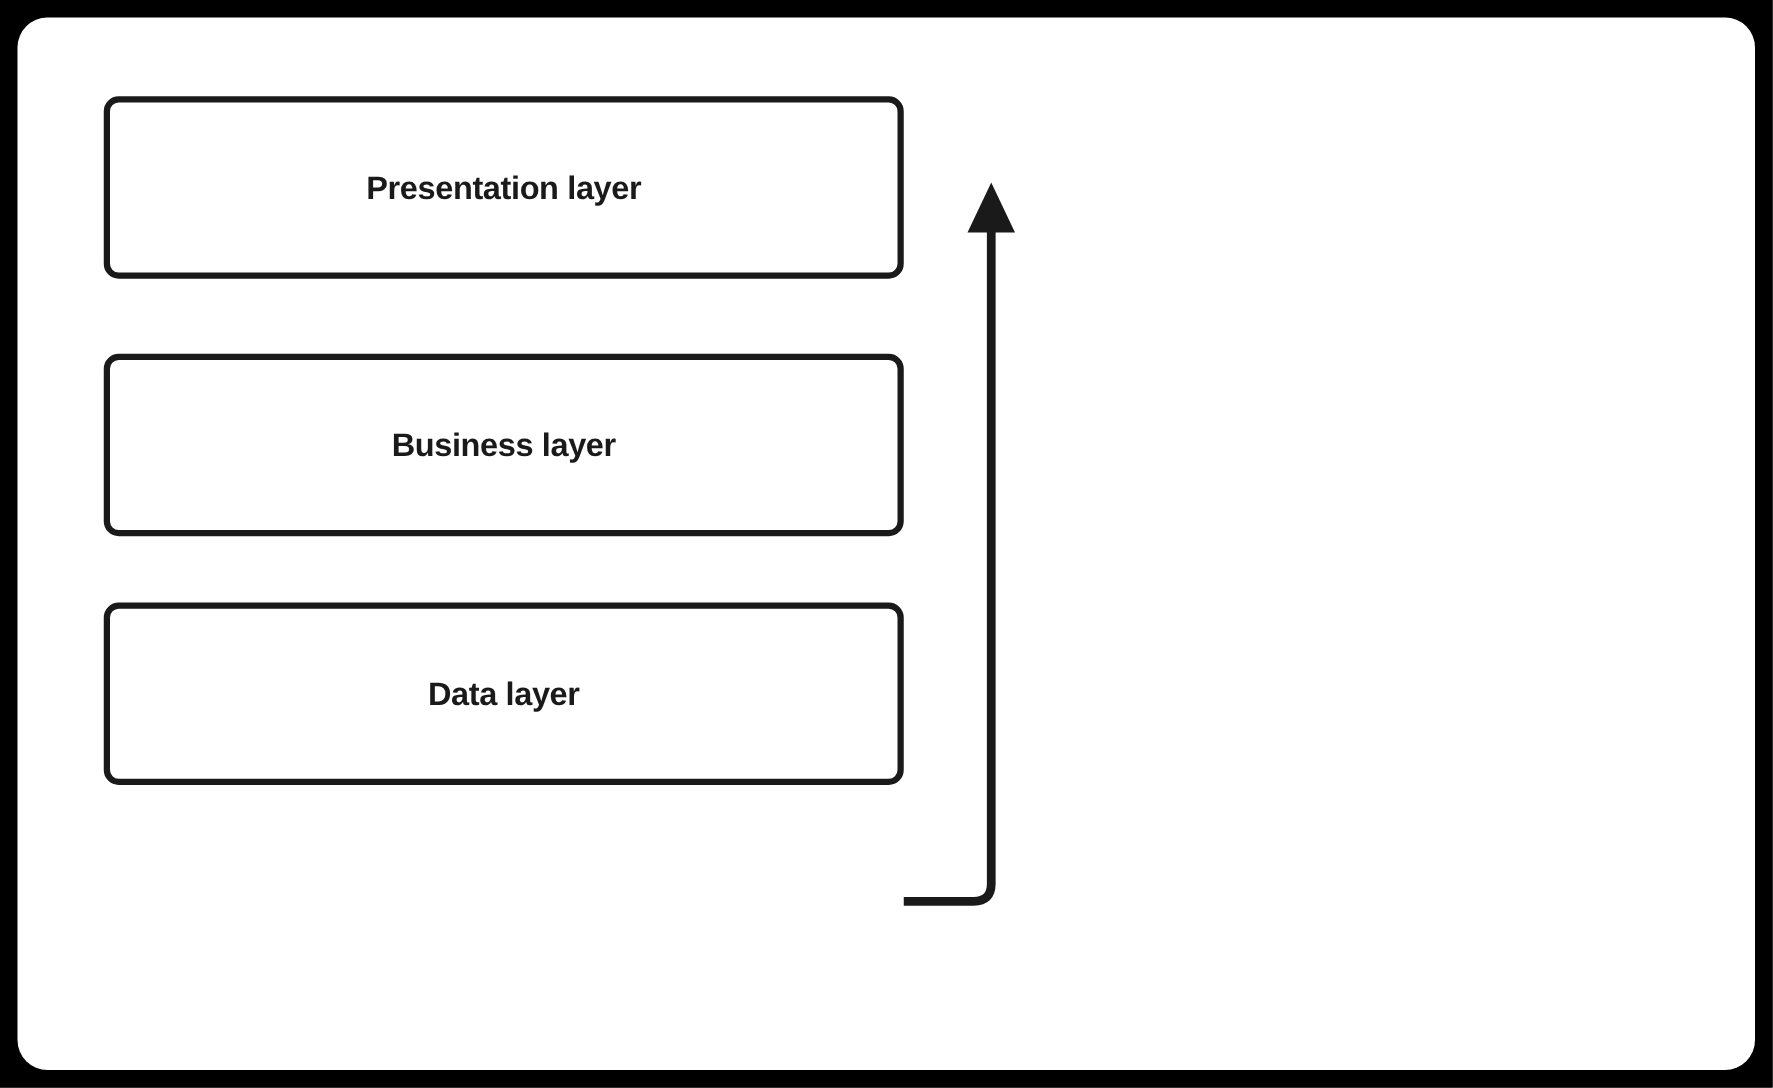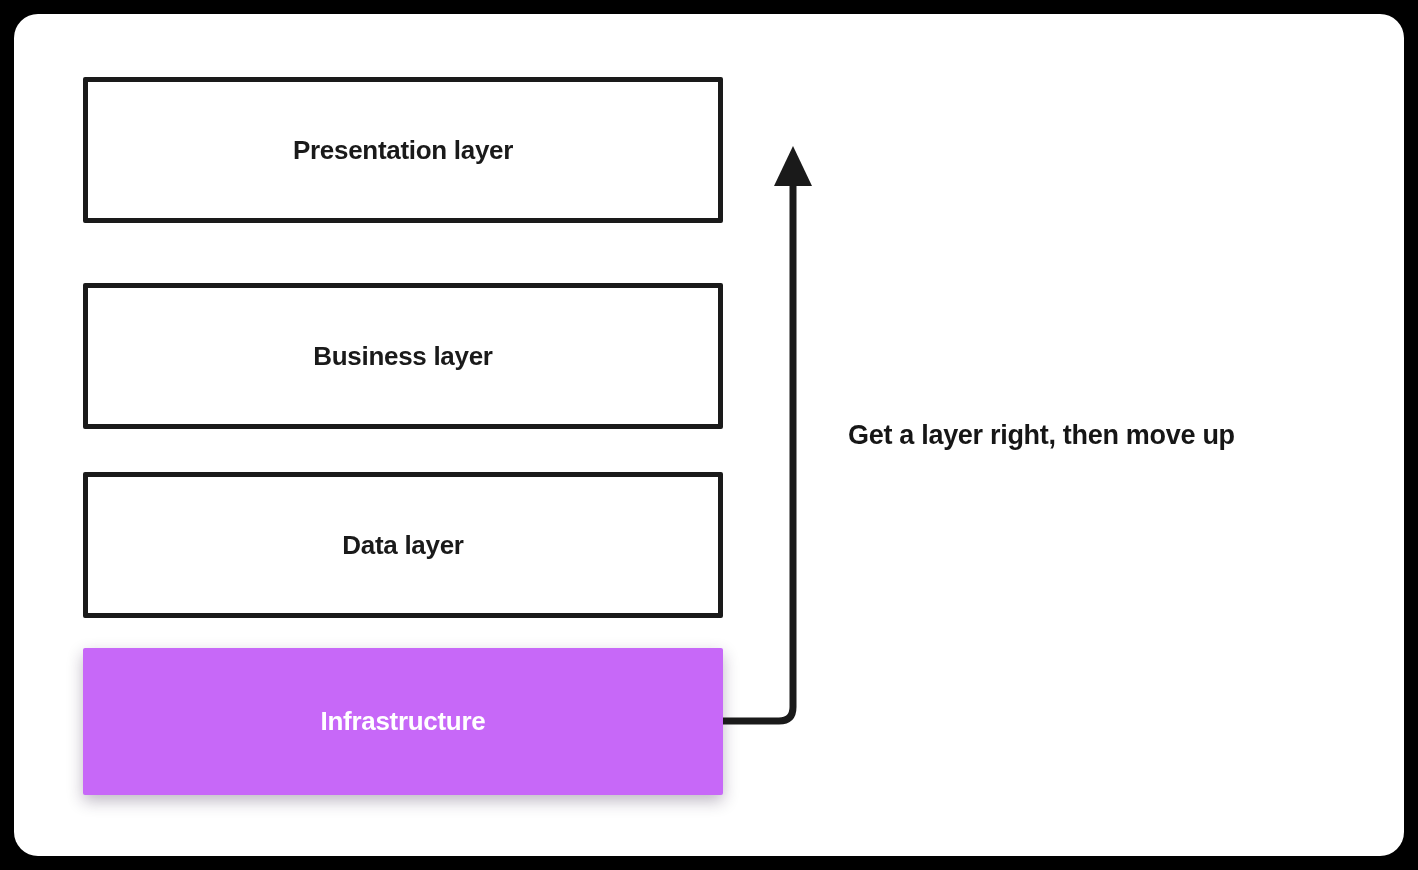--- a/index.html
+++ b/index.html
@@ -25,34 +25,34 @@
     border-radius: 24px;
   }
   .layer-box {
     position: absolute;
     left: 83px;
     width: 640px;
     height: 146px;
     box-sizing: border-box;
     background: #ffffff;
     border: 5px solid #1a1a1a;
-    border-radius: 2px;
+    border-radius: 12px;
     display: flex;
     align-items: center;
     justify-content: center;
   }
   .layer-box .layer-label {
     font-size: 26px;
     font-weight: 700;
     color: #1a1a1a;
     letter-spacing: -0.3px;
   }
   .layer-box.box-1 { top: 77px; }
   .layer-box.box-2 { top: 267px; margin-top: 16px; }
-  .layer-box.box-3 { top: 472px; }
+  .layer-box.box-3 { top: 482px; }
   .layer-box.highlight {
     top: 648px;
     height: 147px;
     border: none;
     background: #c768f8;
     box-shadow: 0 6px 16px rgba(40, 20, 60, 0.30);
   }
   .layer-box.highlight .layer-label {
     color: #ffffff;
   }
@@ -86,23 +86,19 @@
   </div>
 
   <div class="layer-box box-2">
     <span class="layer-label">Business layer</span>
   </div>
 
   <div class="layer-box box-3">
     <span class="layer-label">Data layer</span>
   </div>
 
-  <div class="layer-box highlight">
-    <span class="layer-label">Infrastructure</span>
-  </div>
 
   <svg class="connector-svg" viewBox="0 0 1418 870" xmlns="http://www.w3.org/2000/svg">
     <path d="M 723 721 H 779 Q 793 721 793 707 V 182" fill="none" stroke="#1a1a1a" stroke-width="7"></path>
     <polygon points="793,146 774,186 812,186" fill="#1a1a1a"></polygon>
   </svg>
 
-  <div class="annotation">Get a layer right, then move up</div>
 </div>
 
 </body></html>

